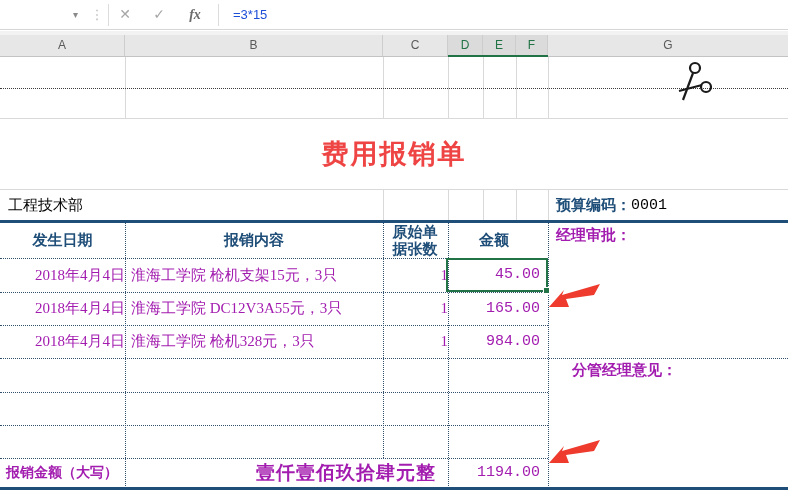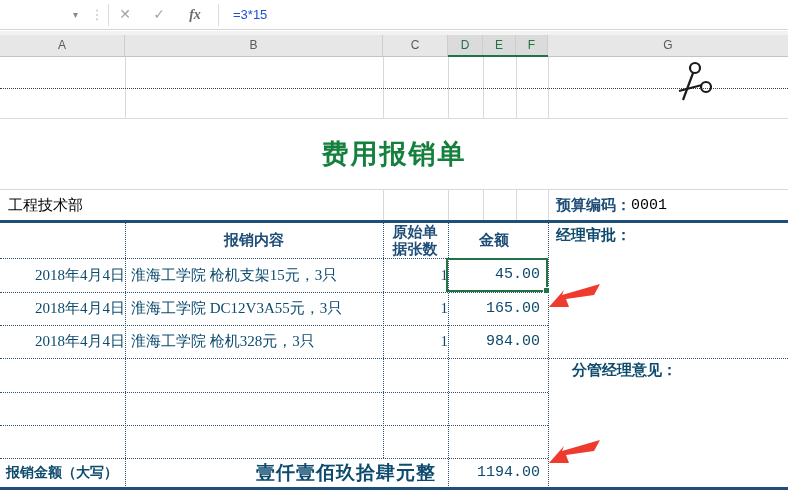--- a/index.html
+++ b/index.html
@@ -28,27 +28,27 @@
   .sheet { position:absolute; left:0; top:57px; width:788px; height:434px; background:#fff;
            font-family:"Liberation Serif","DejaVu Serif",serif; }
   .grid-v { position:absolute; width:1px; background:#d9d9d9; }
   .grid-h { position:absolute; height:1px; background:#d9d9d9; }
   .cutline { position:absolute; left:0; top:31px; width:788px; height:0; border-top:1px dotted #3c3c3c; }
   .dot-h { position:absolute; height:0; border-top:1px dotted #30506e; }
   .dot-v { position:absolute; width:0; border-left:1px dotted #30506e; }
   .thickbar { position:absolute; background:#1f4e79; }
 
   .title { position:absolute; left:0; top:71px; width:788px; height:52px; line-height:52px; text-align:center;
-           font-size:27px; font-weight:bold; color:#15803d; letter-spacing:2px; }
+           font-size:27px; font-weight:bold; color:#ef4444; letter-spacing:2px; }
 
   .bluetxt { color:#1f4e79; font-weight:bold; }
   .lblrow { position:absolute; height:31px; line-height:31px; font-size:15px; display:flex; }
   .mono { font-family:"Liberation Mono","DejaVu Sans Mono",monospace; }
 
-  .cell { position:absolute; font-size:15px; color:#0c4a6e; }
+  .cell { position:absolute; font-size:15px; color:#a21caf; }
   .th { font-weight:bold; color:#1f4e79; text-align:center; }
   .ctr { text-align:right; }
   .rgt { text-align:right; }
 
   .selbox { position:absolute; left:446px; top:201px; width:102px; height:34px; border:2px solid #217346; }
   .handle { position:absolute; right:-4px; bottom:-4px; width:7px; height:7px; background:#217346; border:1px solid #ffffff; }
 
   .arrow { position:absolute; width:54px; height:26px; }
 </style>
 </head>
@@ -123,20 +123,21 @@
     <div class="dot-v" style="left:448px;top:166px;height:265px;"></div>
     <div class="dot-v" style="left:548px;top:166px;height:265px;"></div>
     <div class="dot-h" style="left:0;top:201px;width:548px;"></div>
     <div class="dot-h" style="left:0;top:235px;width:548px;"></div>
     <div class="dot-h" style="left:0;top:268px;width:548px;"></div>
     <div class="dot-h" style="left:0;top:301px;width:788px;"></div>
     <div class="dot-h" style="left:0;top:335px;width:548px;"></div>
     <div class="dot-h" style="left:0;top:368px;width:548px;"></div>
     <div class="dot-h" style="left:0;top:401px;width:548px;"></div>
 
+    <div class="cell th" style="left:0;top:166px;width:125px;height:35px;line-height:35px;">发生日期</div>
     <div class="cell th" style="left:125px;top:166px;width:258px;height:35px;line-height:35px;">报销内容</div>
     <div class="cell th" style="left:448px;top:166px;width:92px;height:35px;line-height:35px;">金额</div>
     <div class="cell th" style="left:390px;top:167px;width:50px;height:34px;line-height:17px;">原始单据张数</div>
     <div class="cell bluetxt" style="left:556px;top:168px;height:20px;line-height:20px;">经理审批：</div>
 
     <div class="cell ctr" style="left:0;top:201px;width:125px;height:34px;line-height:34px;">2018年4月4日</div>
     <div class="cell" style="left:131px;top:201px;width:250px;height:34px;line-height:34px;">淮海工学院 枪机支架15元，3只</div>
     <div class="cell ctr" style="left:383px;top:201px;width:65px;height:34px;line-height:34px;">1</div>
     <div class="cell rgt mono" style="left:448px;top:201px;width:92px;height:30px;line-height:34px;">45.00</div>
 

